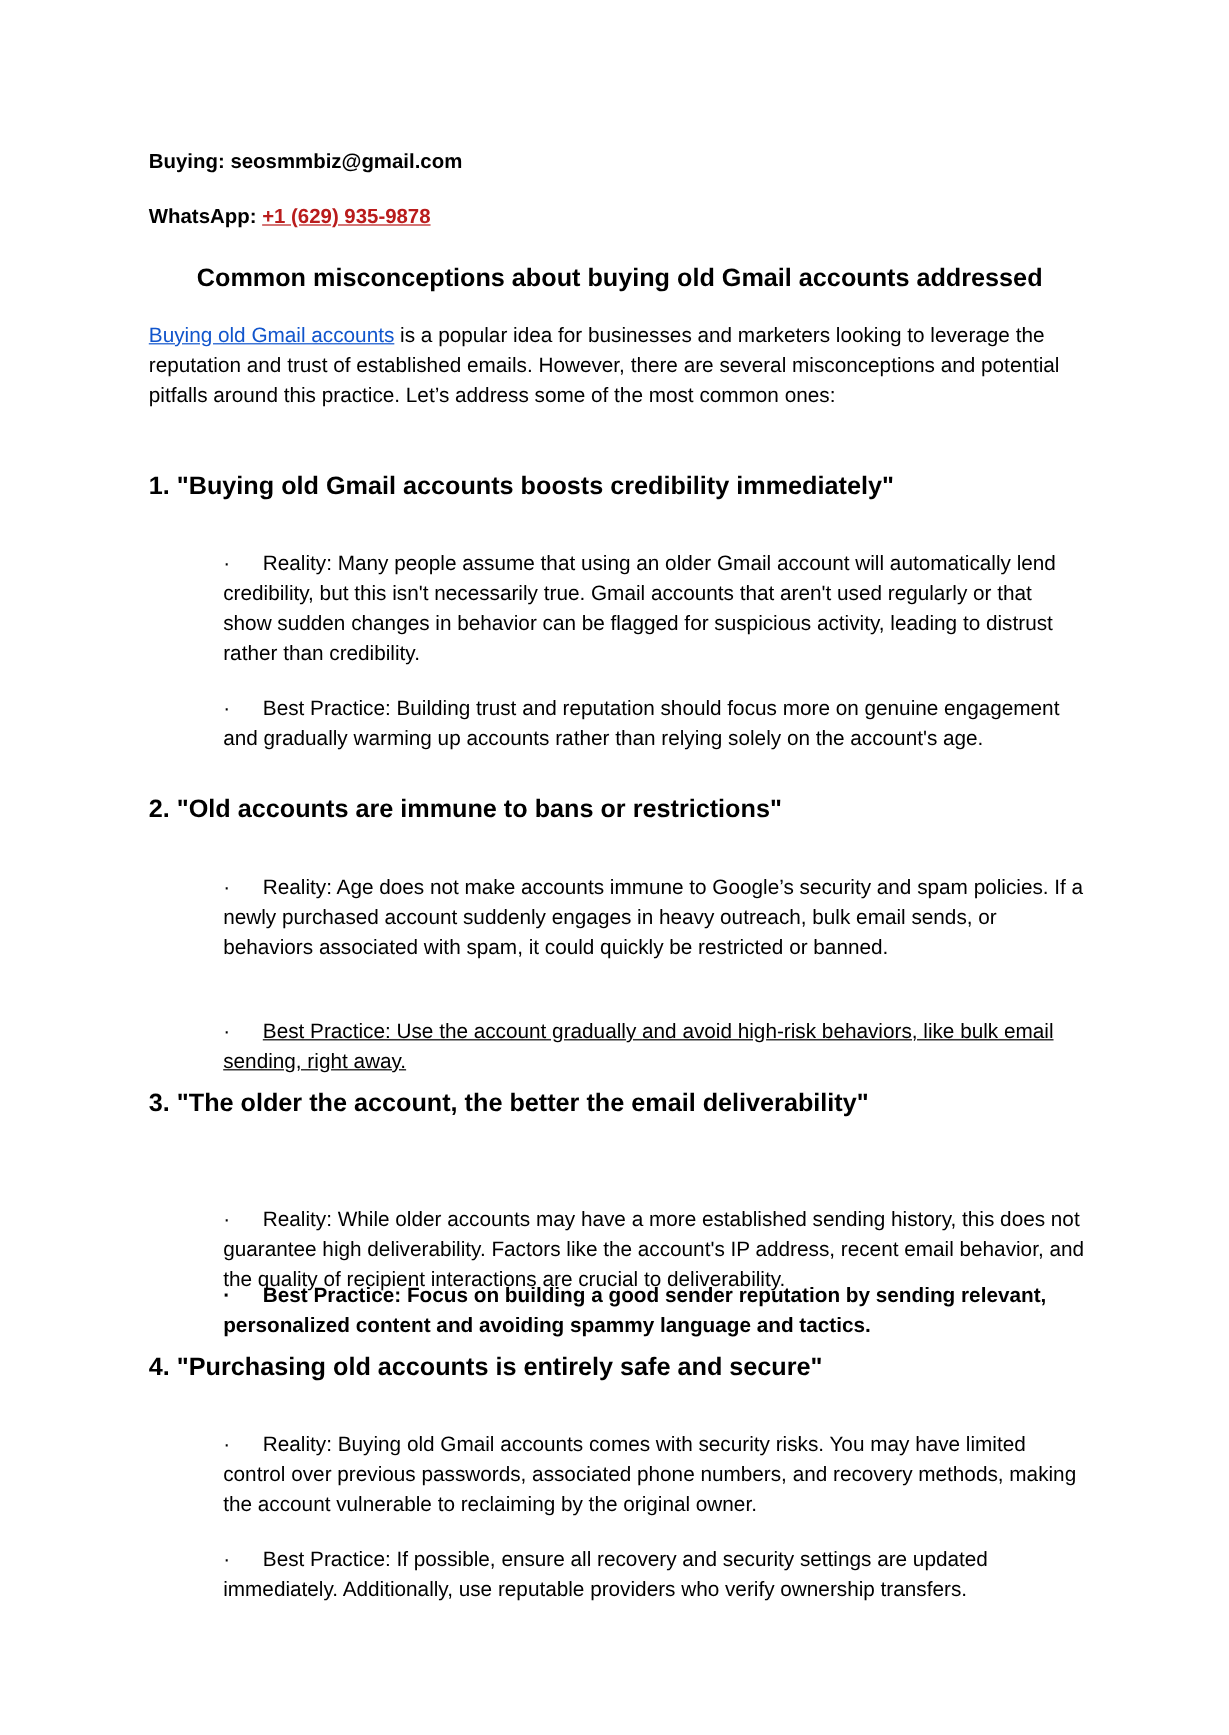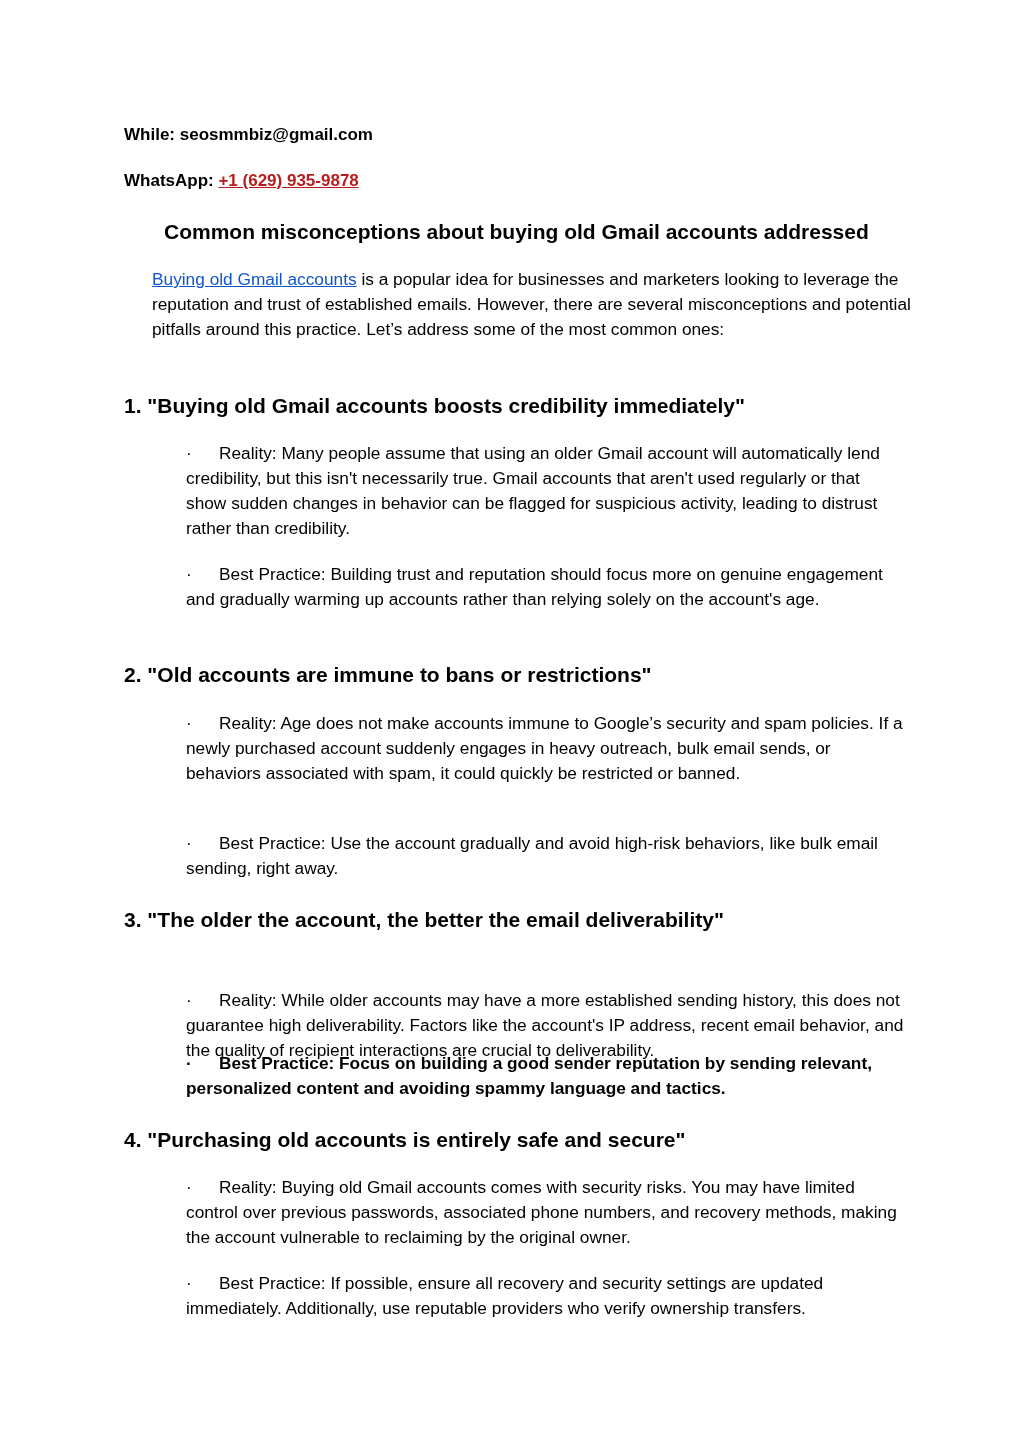--- a/index.html
+++ b/index.html
@@ -16,56 +16,56 @@
     position: absolute; left: 0; font-size: 21px; font-weight: bold; line-height: 26px; white-space: nowrap; margin-left: 40px;
   }
   .intro {
     position: absolute; left: 0; width: 770px; font-size: 17.3px; line-height: 25px;
   }
   .intro a { color: #1155cc; text-decoration: underline; }
   .h2 {
     position: absolute; left: 0; font-size: 21px; font-weight: bold; line-height: 26px; white-space: nowrap;
   }
   .bullet {
-    position: absolute; left: 62px; width: 718px; font-size: 17.3px; line-height: 25px;
+    position: absolute; left: 62px; width: 718px; font-size: 17.3px; line-height: 25px; margin-top: 16px;
   }
   .bullet .dot { display: inline-block; width: 33px; }
 </style>
 </head>
 <body>
 
 <div class="page">
 
   <div class="contact" style="top:125px;">
-    <span>While: </span><span>seosmmbiz@gmail.com</span>
+    <span>Buying: </span><span>seosmmbiz@gmail.com</span>
   </div>
 
   <div class="contact" style="top:171px;">
     <span>WhatsApp: </span><a>+1 (629) 935-9878</a>
   </div>
 
   <div class="h1" style="top:219px;">Common misconceptions about buying old Gmail accounts addressed</div>
 
-  <div class="intro" style="top:267px;margin-left:28px;">
+  <div class="intro" style="top:267px;">
     <a>Buying old Gmail accounts</a><span> is a popular idea for businesses and marketers looking to leverage the reputation and trust of established emails. However, there are several misconceptions and potential pitfalls around this practice. Let’s address some of the most common ones:</span>
   </div>
 
   <div class="h2" style="top:393px;">1. "Buying old Gmail accounts boosts credibility immediately"</div>
   <div class="bullet" style="top:441px;">
     <span class="dot">·</span><span>Reality: Many people assume that using an older Gmail account will automatically lend credibility, but this isn't necessarily true. Gmail accounts that aren't used regularly or that show sudden changes in behavior can be flagged for suspicious activity, leading to distrust rather than credibility.</span>
   </div>
   <div class="bullet" style="top:562px;">
     <span class="dot">·</span><span>Best Practice: Building trust and reputation should focus more on genuine engagement and gradually warming up accounts rather than relying solely on the account's age.</span>
   </div>
 
   <div class="h2" style="top:662px;">2. "Old accounts are immune to bans or restrictions"</div>
   <div class="bullet" style="top:711px;">
     <span class="dot">·</span><span>Reality: Age does not make accounts immune to Google’s security and spam policies. If a newly purchased account suddenly engages in heavy outreach, bulk email sends, or behaviors associated with spam, it could quickly be restricted or banned.</span>
   </div>
-  <div class="bullet" style="top:831px;">
+  <div class="bullet" style="top:831px;text-decoration:underline;">
     <span class="dot">·</span><span>Best Practice: Use the account gradually and avoid high-risk behaviors, like bulk email sending, right away.</span>
   </div>
 
   <div class="h2" style="top:907px;">3. "The older the account, the better the email deliverability"</div>
   <div class="bullet" style="top:988px;">
     <span class="dot">·</span><span>Reality: While older accounts may have a more established sending history, this does not guarantee high deliverability. Factors like the account's IP address, recent email behavior, and the quality of recipient interactions are crucial to deliverability.</span>
   </div>
   <div class="bullet" style="top:1051px;font-weight:bold;">
     <span class="dot">·</span><span>Best Practice: Focus on building a good sender reputation by sending relevant, personalized content and avoiding spammy language and tactics.</span>
   </div>

